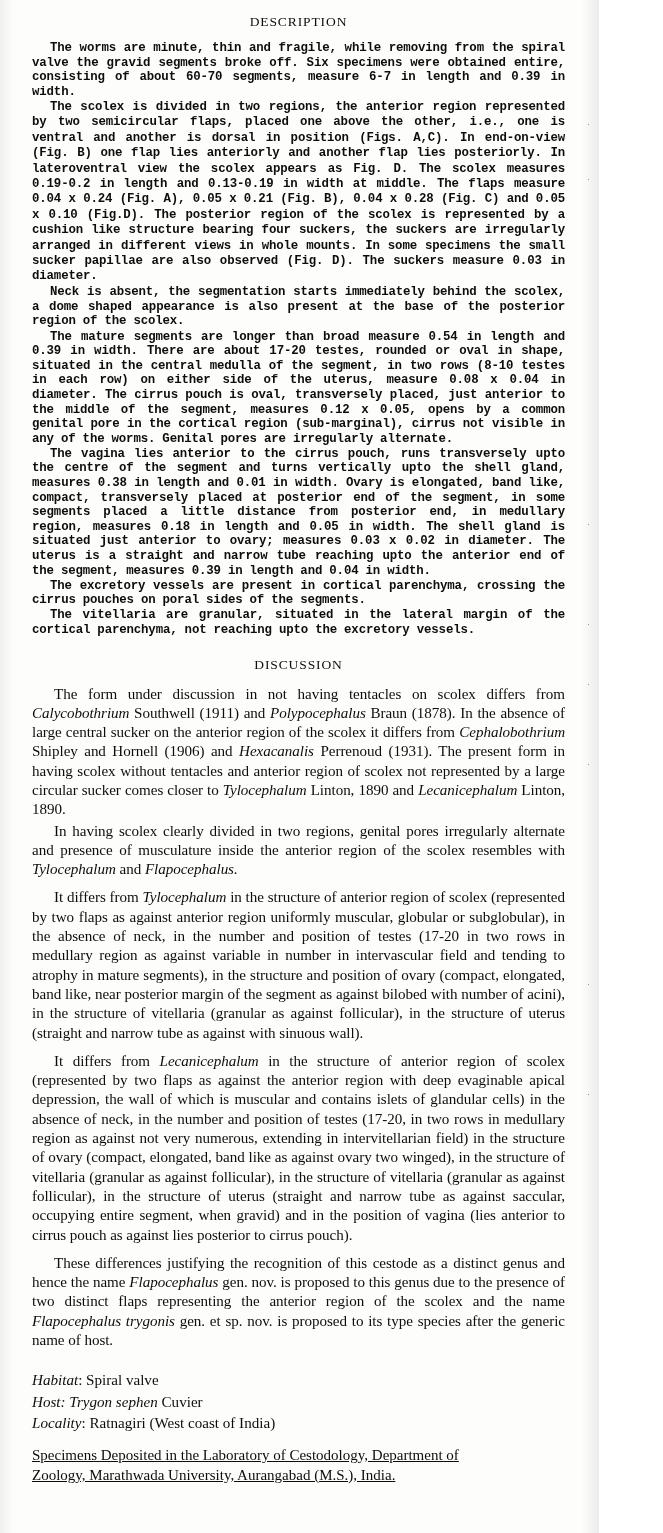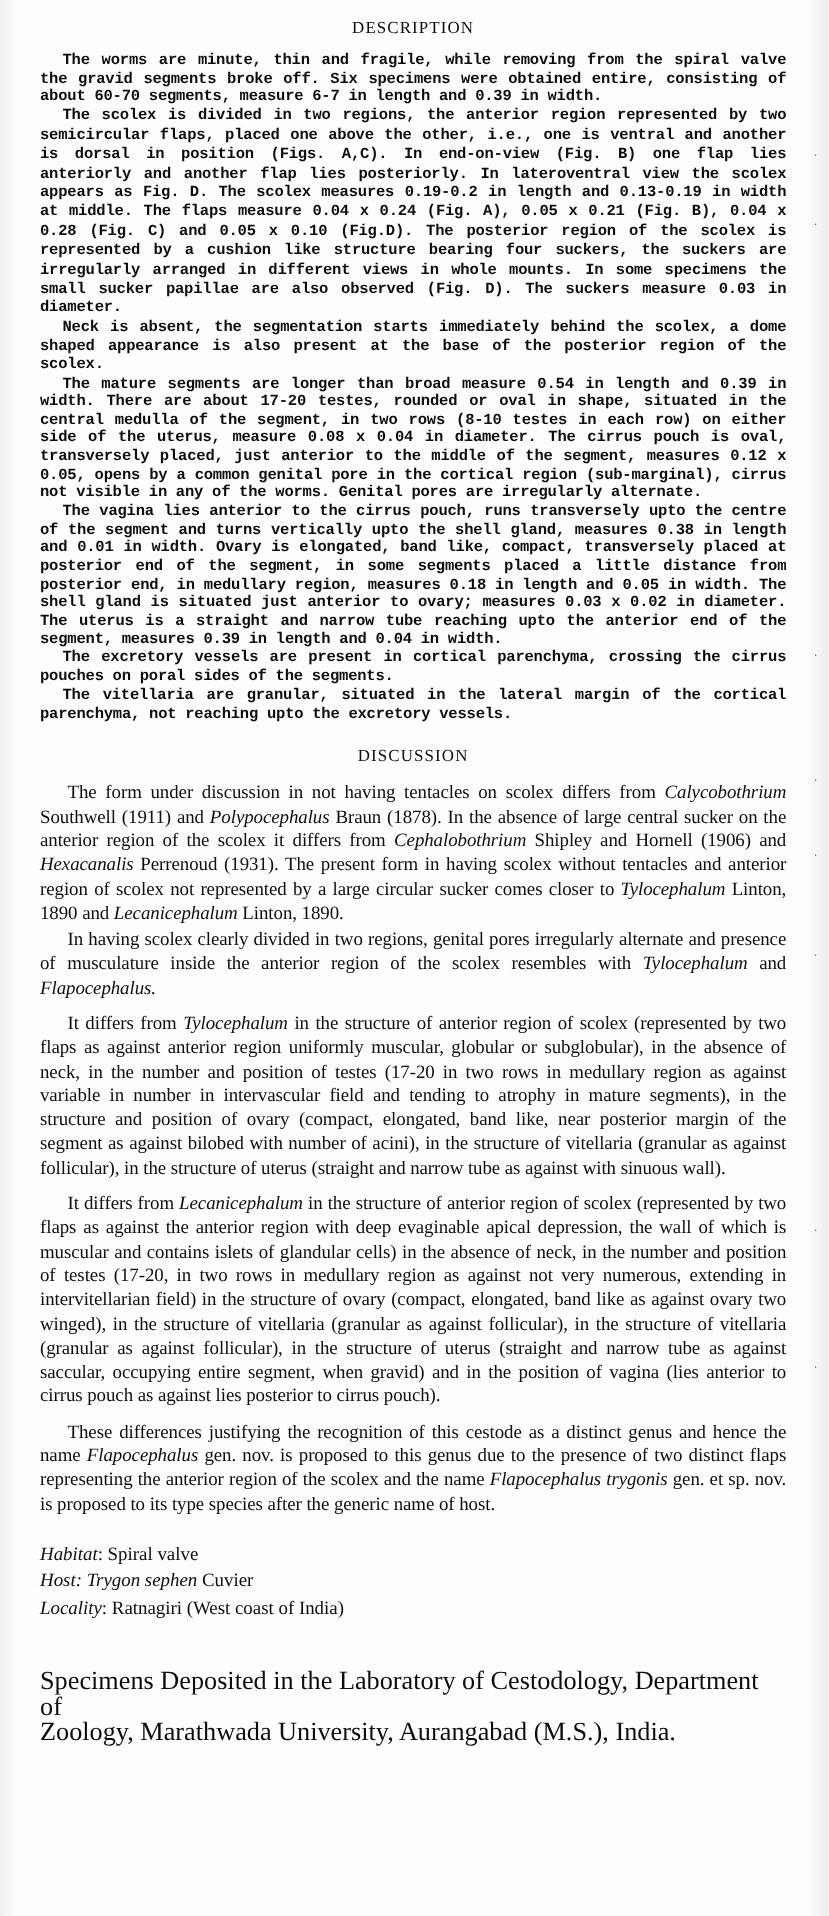--- a/index.html
+++ b/index.html
@@ -8,21 +8,21 @@
     background: #ffffff;
   }
   body {
     width: 663px;
     min-height: 1533px;
     font-family: "Liberation Serif", serif;
     color: #0d0d0d;
   }
   .page {
     position: relative;
-    width: 663px;
+    width: 599px;
     min-height: 1533px;
     box-sizing: border-box;
     padding: 14px 34px 10px 32px;
     background: #fdfdfb;
   }
   
   .page:before {
     content: "";
     position: absolute;
     top: 0; right: 0; bottom: 0;
@@ -84,23 +84,24 @@
   i { font-style: italic; }
 
   .hostblock {
     margin-top: 20px;
     font-size: 15.1px;
     line-height: 20.5px;
   }
   .hostblock div { margin-bottom: 1px; }
 
   .deposit {
-    margin-top: 37px;
-    font-size: 21px;
+    margin-top: 11px;
+    font-size: 15px;
     line-height: 20.2px;
+    text-decoration: underline;
   }
   .deposit .line2 { }
   .deposit .line3 { margin-top: 1px; }
 
   .marginmark {
     position: absolute;
     right: 9px;
     font-size: 9px;
     color: #5c5c5c;
     line-height: 8px;

